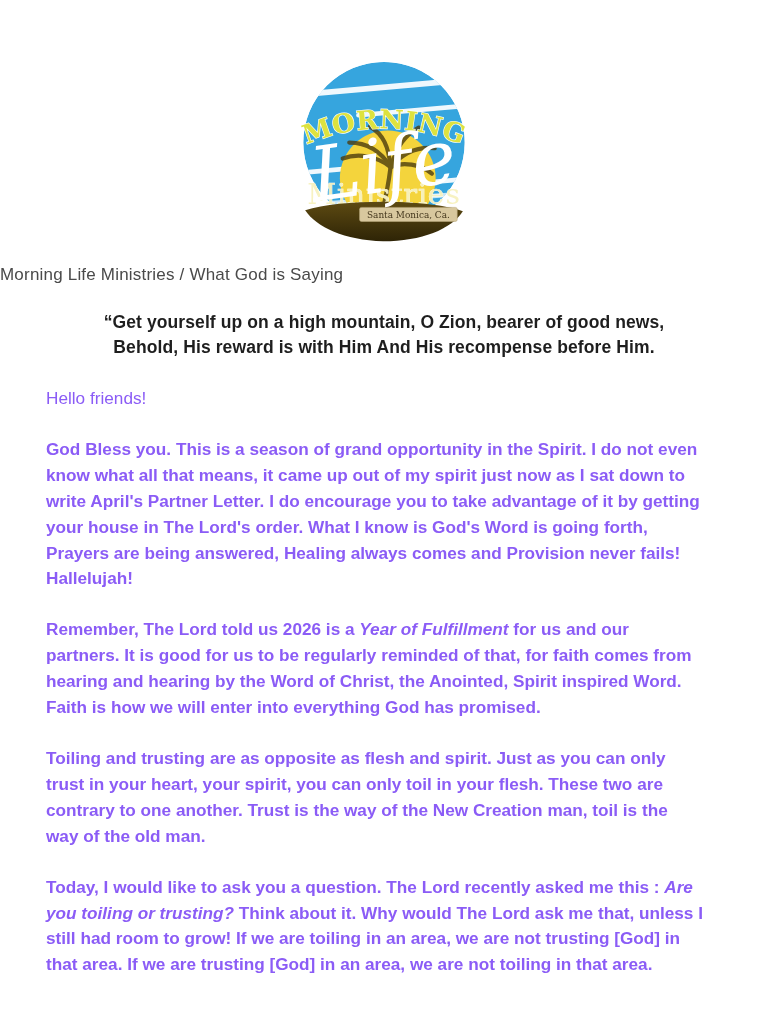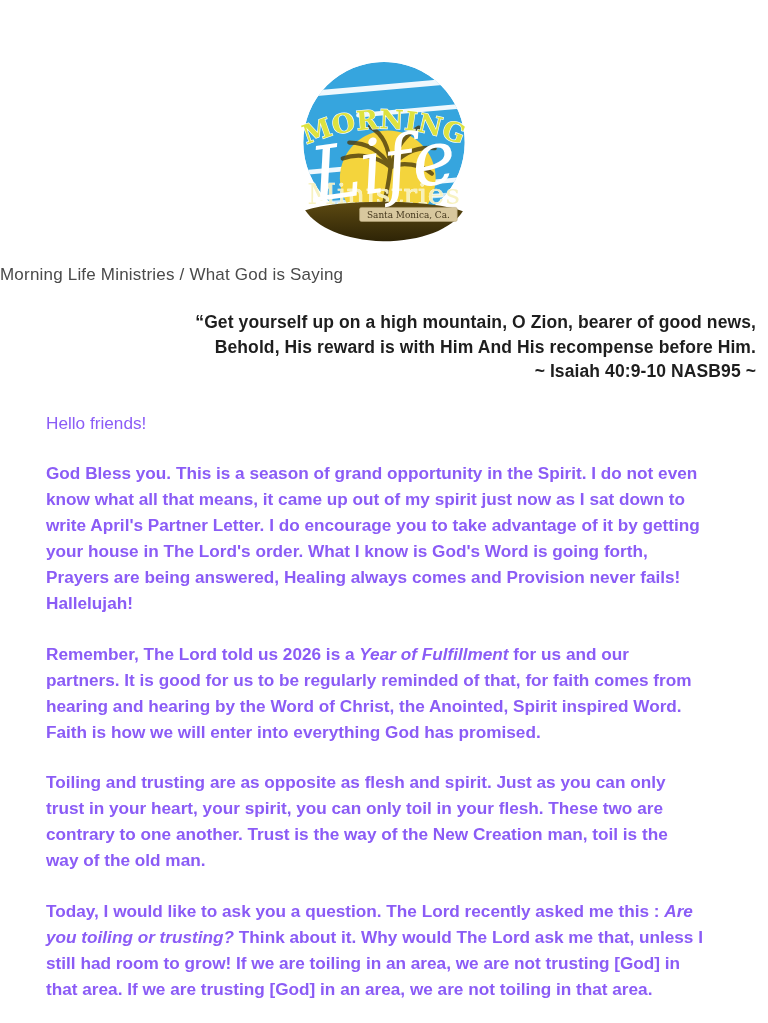--- a/index.html
+++ b/index.html
@@ -21,21 +21,21 @@
 
   .doc-title {
     font-size: 17px;
     color: #4a4a4a;
     margin-top: 21px;
     letter-spacing: 0.2px;
   }
 
   .scripture {
     margin-top: 25px;
-    text-align: right;
+    text-align: center;
     font-weight: bold;
     font-size: 17.5px;
     line-height: 24.5px;
     color: #1e1e1e;
     padding: 0 12px;
     letter-spacing: 0.1px;
   }
 
   .content {
     padding: 0 64px 0 46px;
@@ -104,21 +104,20 @@
 
       <text x="100" y="140" text-anchor="middle" font-family="DejaVu Serif, Liberation Serif, serif" font-style="italic" font-size="80" fill="#ffffff" transform="rotate(-8 100 120)">Life</text>
     </svg>
   </div>
 
   <div class="doc-title">Morning Life Ministries / What God is Saying</div>
 
   <div class="scripture">
     <div>“Get yourself up on a high mountain, O Zion, bearer of good news,</div>
     <div>Behold, His reward is with Him And His recompense before Him.</div>
-    <div>~ Isaiah 40:9-10 NASB95 ~</div>
   </div>
 
   <div class="content">
     <div class="greeting">Hello friends!</div>
 
     <p><span>God Bless you. This is a season of grand opportunity in the Spirit. I do not even know what all that means, it came up out of my spirit just now as I sat down to write April's Partner Letter. I do encourage you to take advantage of it by getting your house in The Lord's order. What I know is God's Word is going forth, Prayers are being answered, Healing always comes and Provision never fails! Hallelujah!</span></p>
 
     <p><span>Remember, The Lord told us 2026 is a </span><span class="em">Year of Fulfillment</span><span> for us and our partners. It is good for us to be regularly reminded of that, for faith comes from hearing and hearing by the Word of Christ, the Anointed, Spirit inspired Word. Faith is how we will enter into everything God has promised.</span></p>
 
     <p><span>Toiling and trusting are as opposite as flesh and spirit. Just as you can only trust in your heart, your spirit, you can only toil in your flesh. These two are contrary to one another. Trust is the way of the New Creation man, toil is the way of the old man.</span></p>

